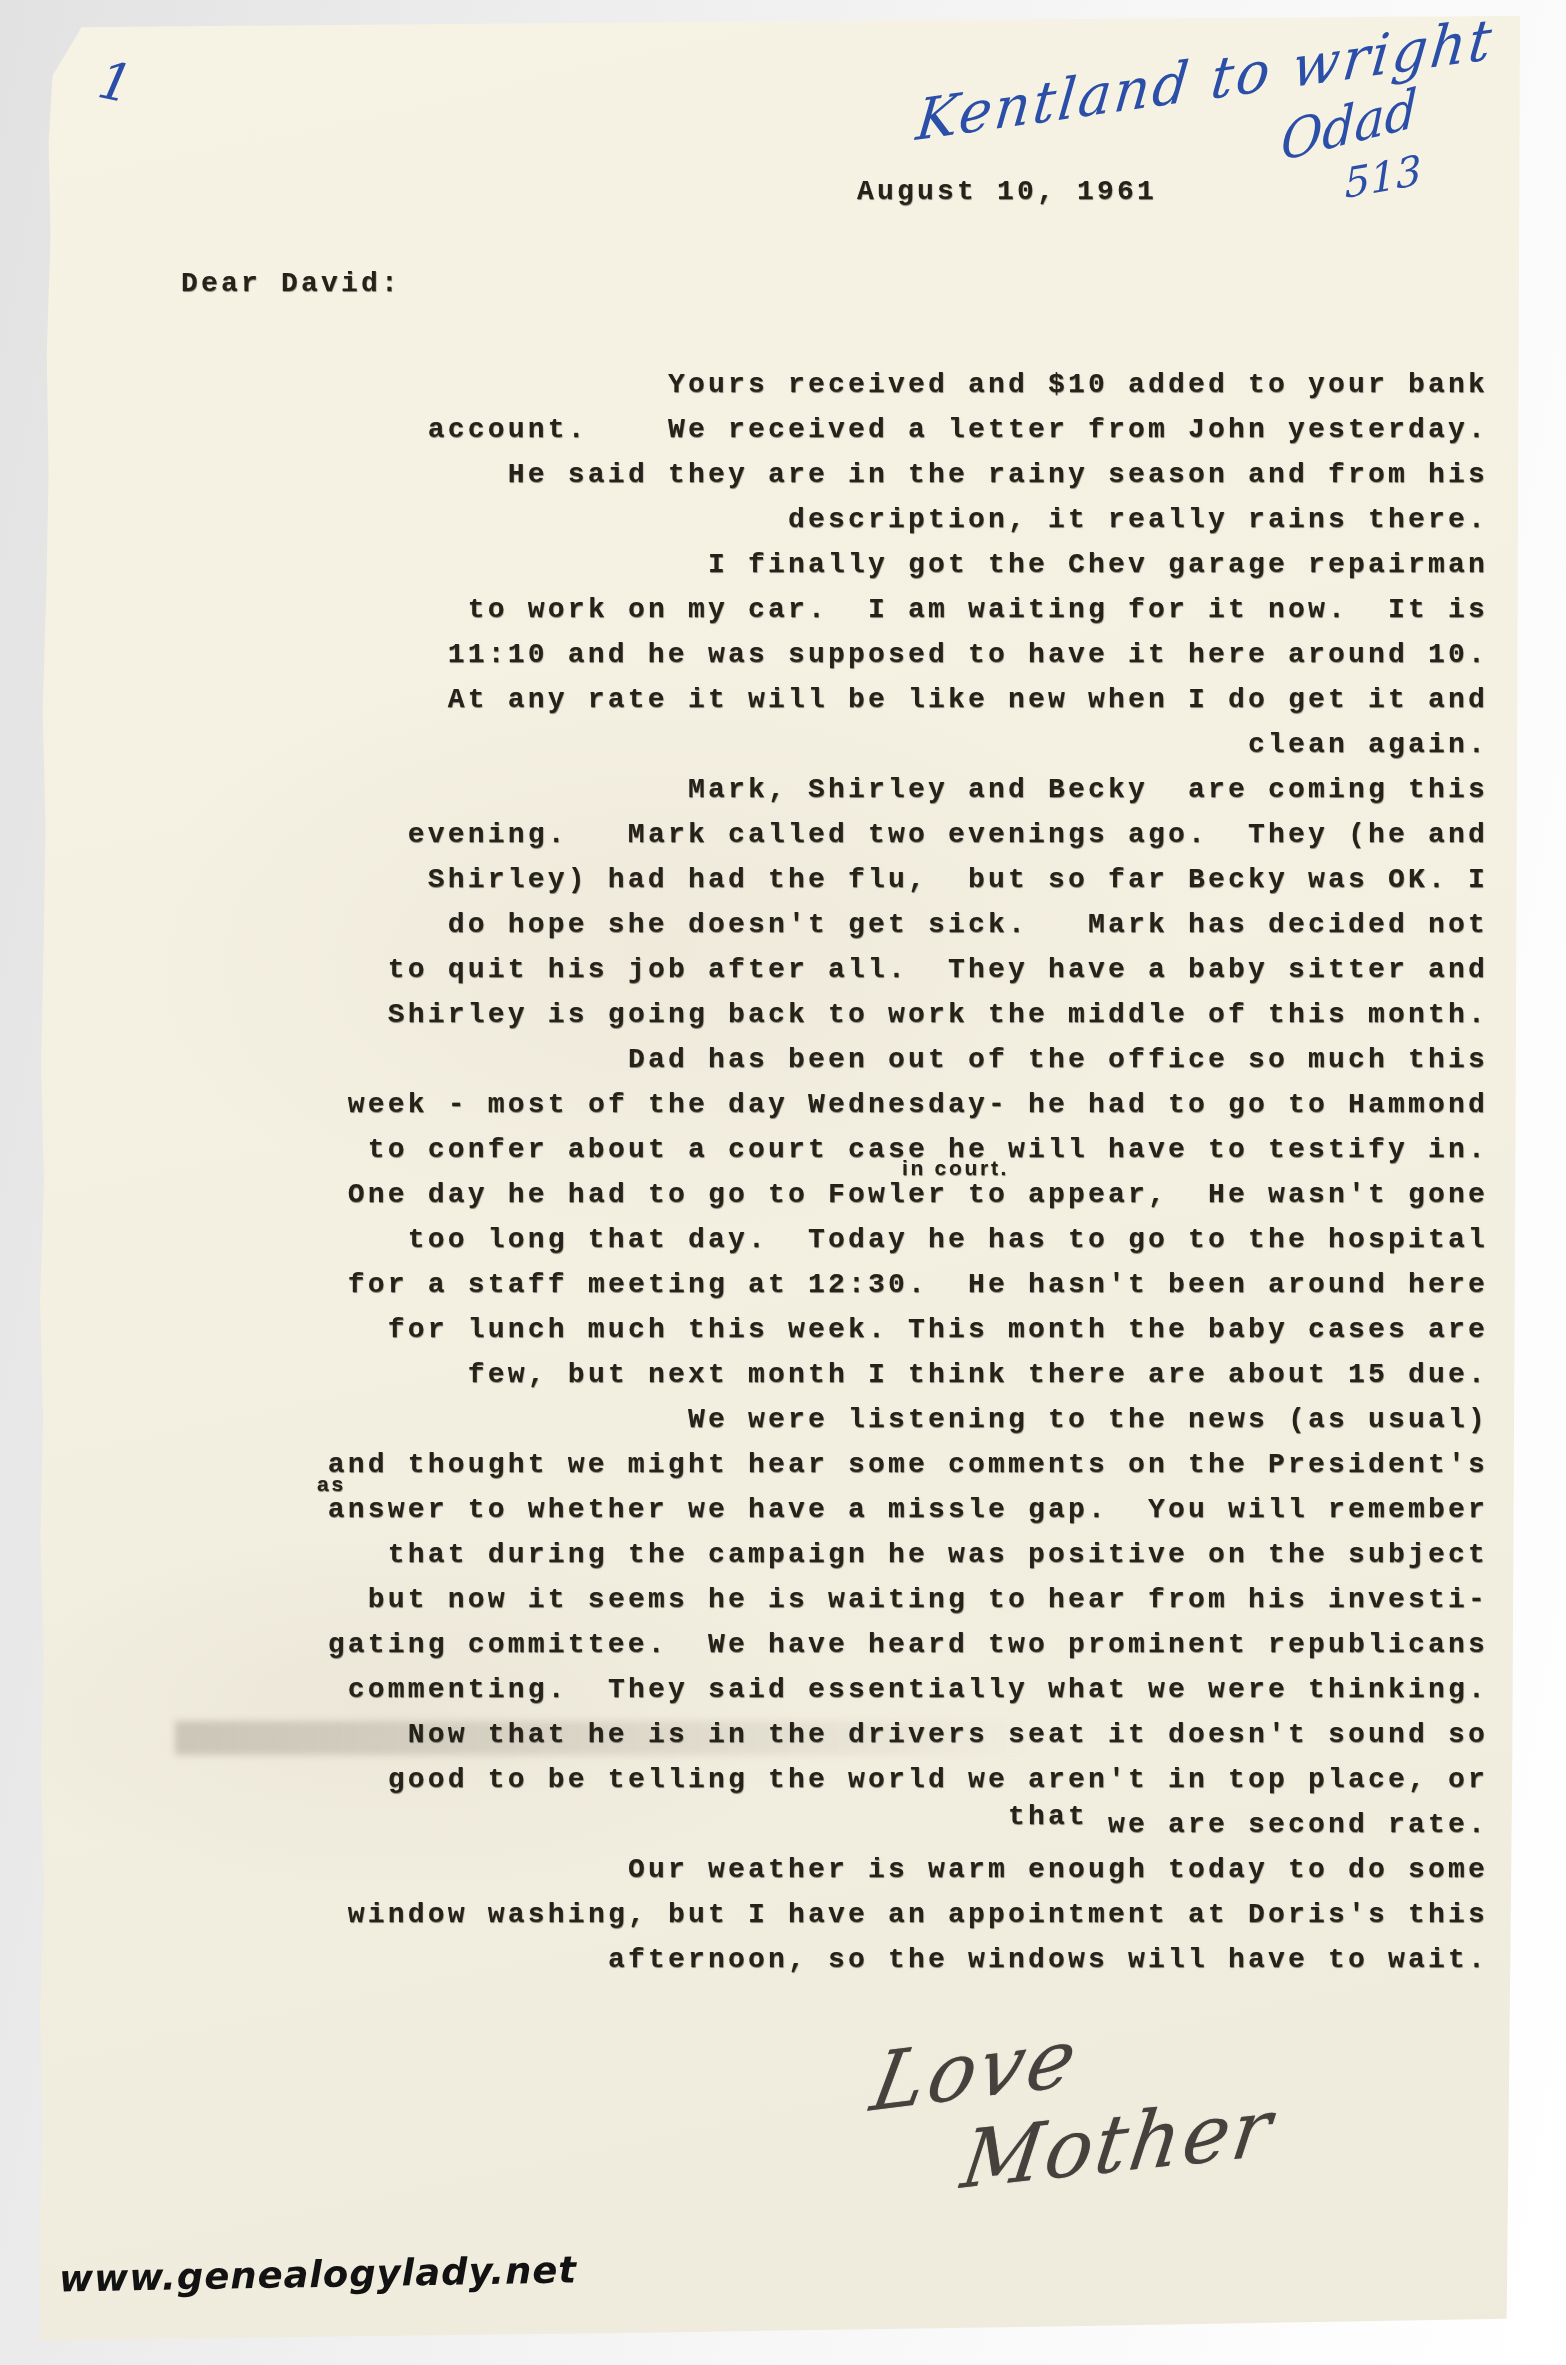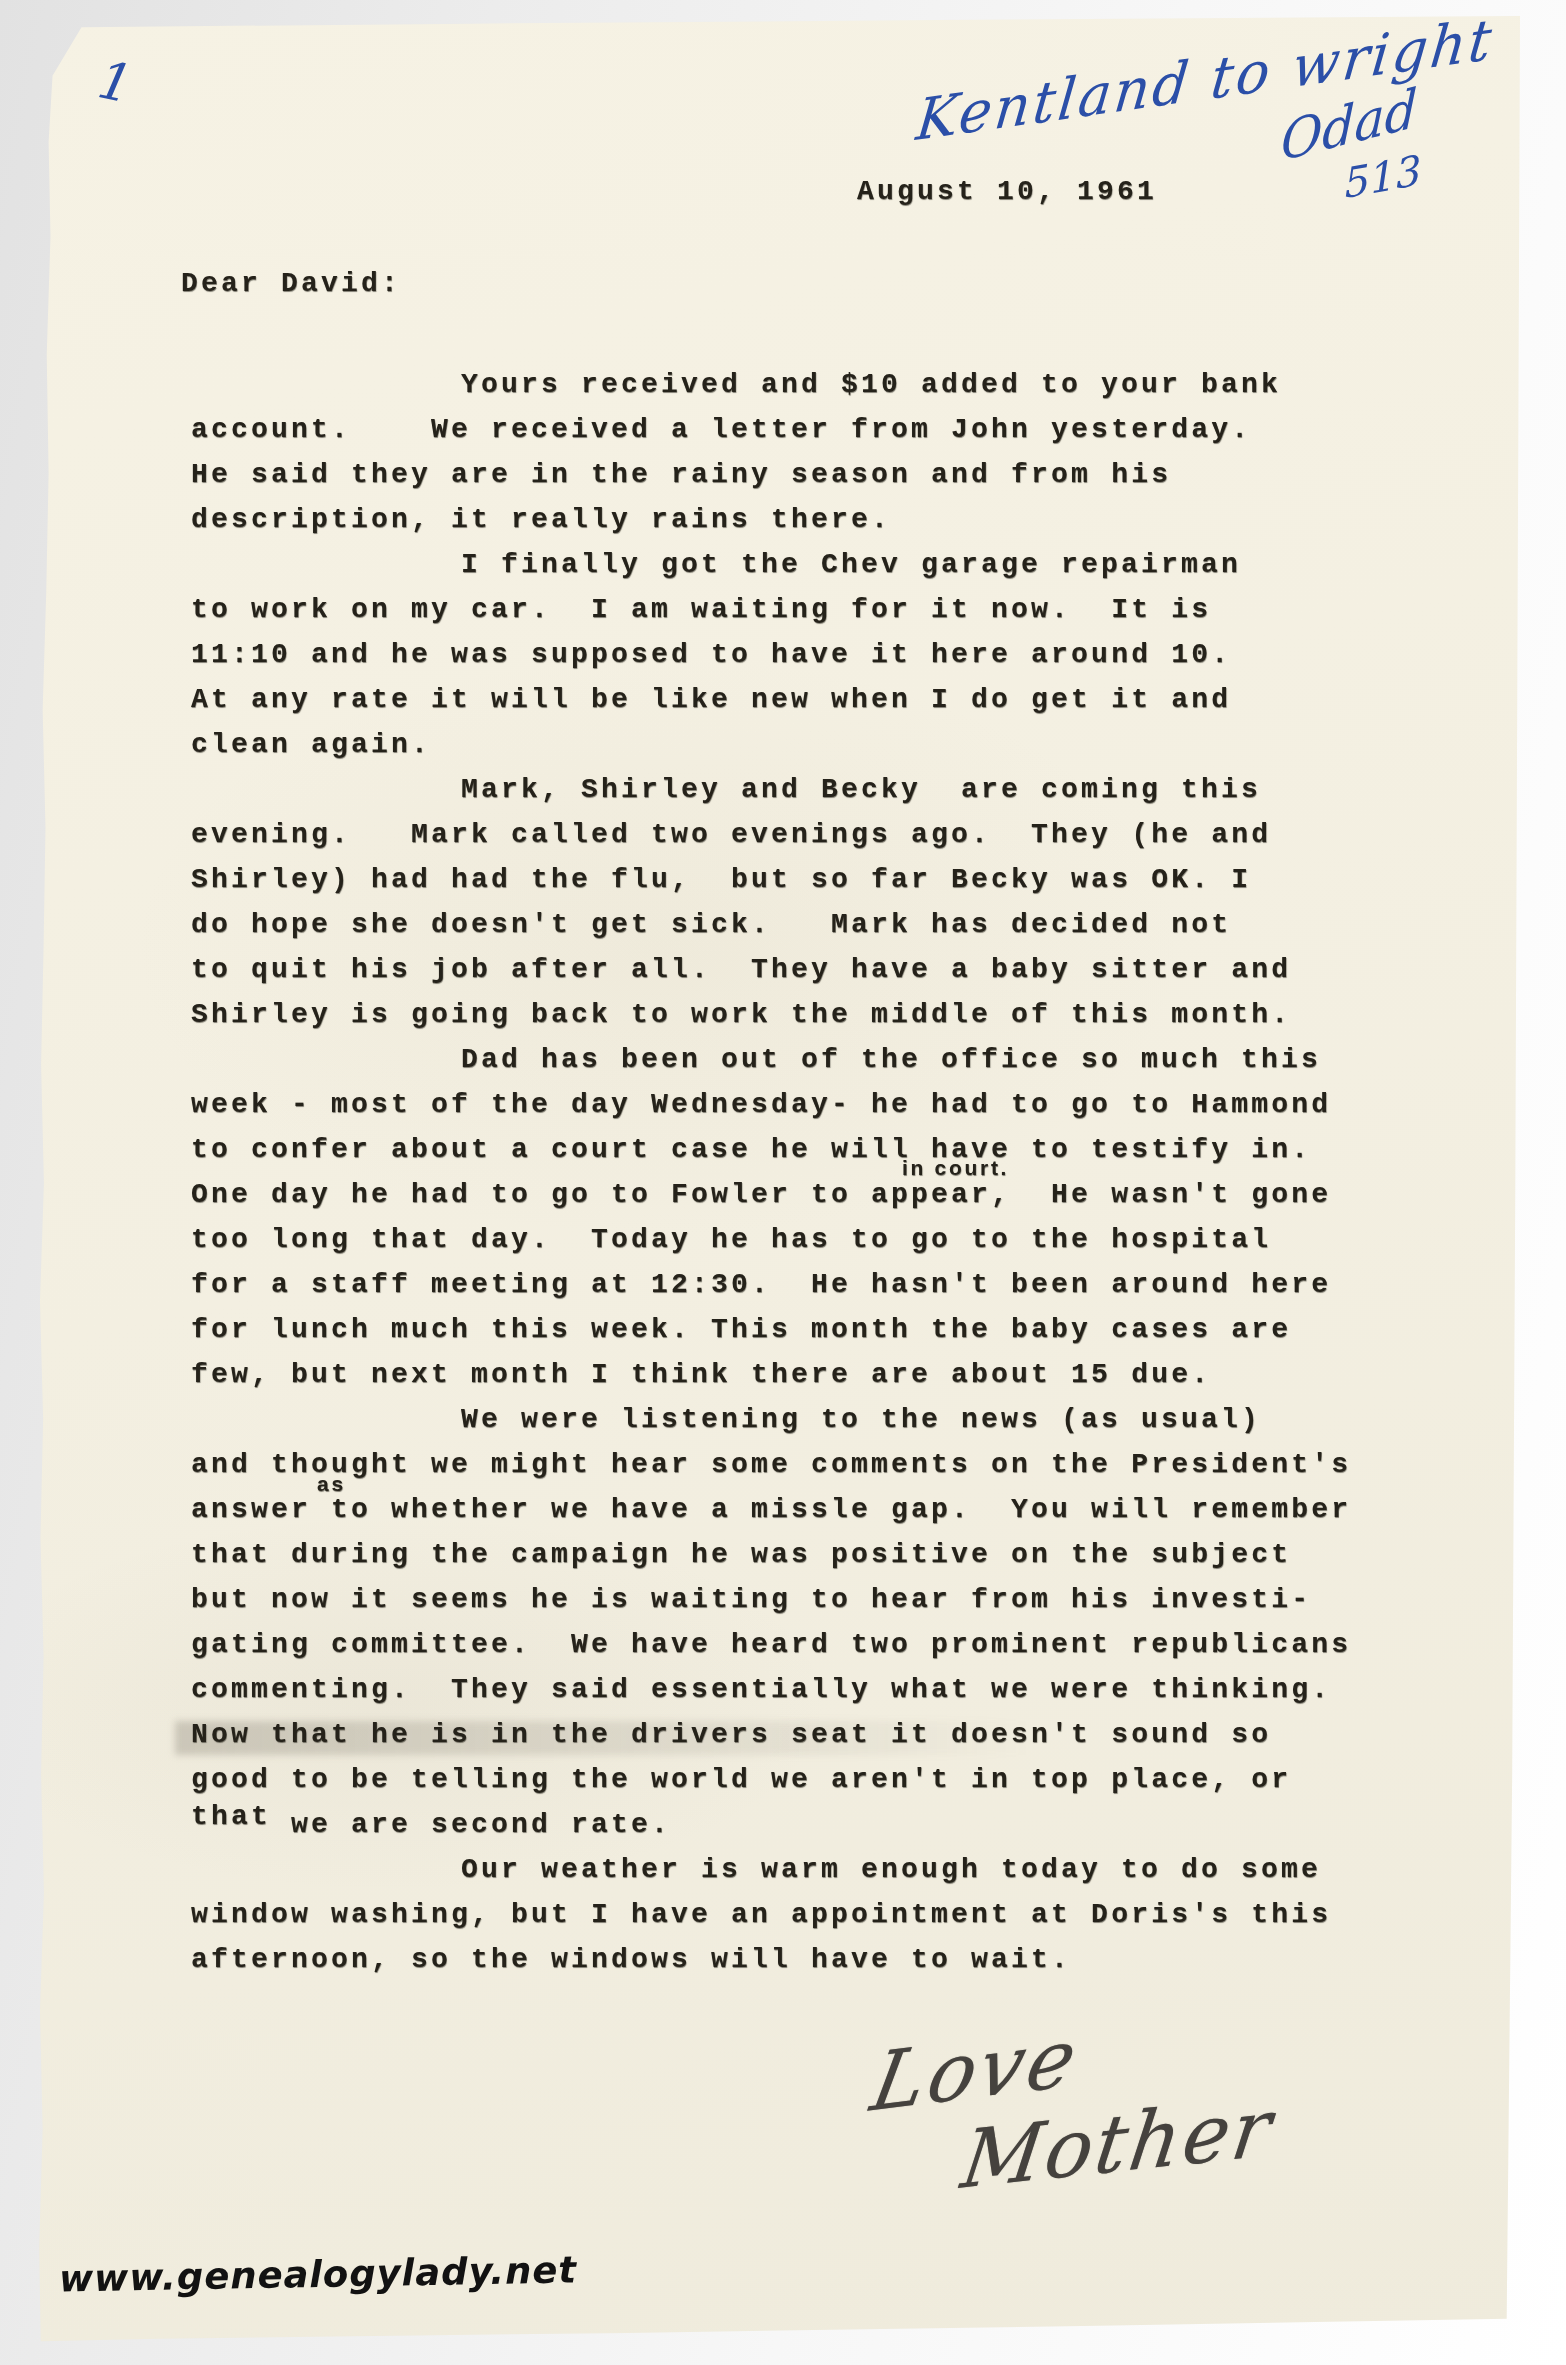--- a/index.html
+++ b/index.html
@@ -26,21 +26,21 @@
     filter:drop-shadow(0 1.8px 4.5px rgba(0,0,0,0.18));
   }
   .typed{
     font-family:"Liberation Mono","DejaVu Sans Mono",monospace;
     font-weight:bold;font-size:28px;letter-spacing:3.2px;color:#25221a;
     text-shadow:0.5px 0.5px 0.8px rgba(37,34,26,0.55);
     white-space:pre;
   }
   .date{position:absolute;left:857px;top:176px;}
   .salutation{position:absolute;left:181px;top:268px;}
-  .body{position:absolute;left:191px;top:369px;width:1297px;}
+  .body{position:absolute;left:191px;top:369px;width:1297px;text-align:right;}
   .line{height:45px;white-space:pre;position:relative;}
   .line.indent{padding-left:270px;}
   .insert{
     position:absolute;top:-23.4px;font-size:21px;letter-spacing:2.7px;
     font-family:Liberation Sans, sans-serif;font-weight:bold;color:#25221a;
   }
   .smudge span.main{filter:blur(0.5px);}
   .smudge::before{
     content:"";position:absolute;left:-16px;top:1.8px;width:66%;height:34px;
     background:linear-gradient(90deg,rgba(112,106,93,0.28),rgba(112,106,93,0.10) 70%,transparent);

